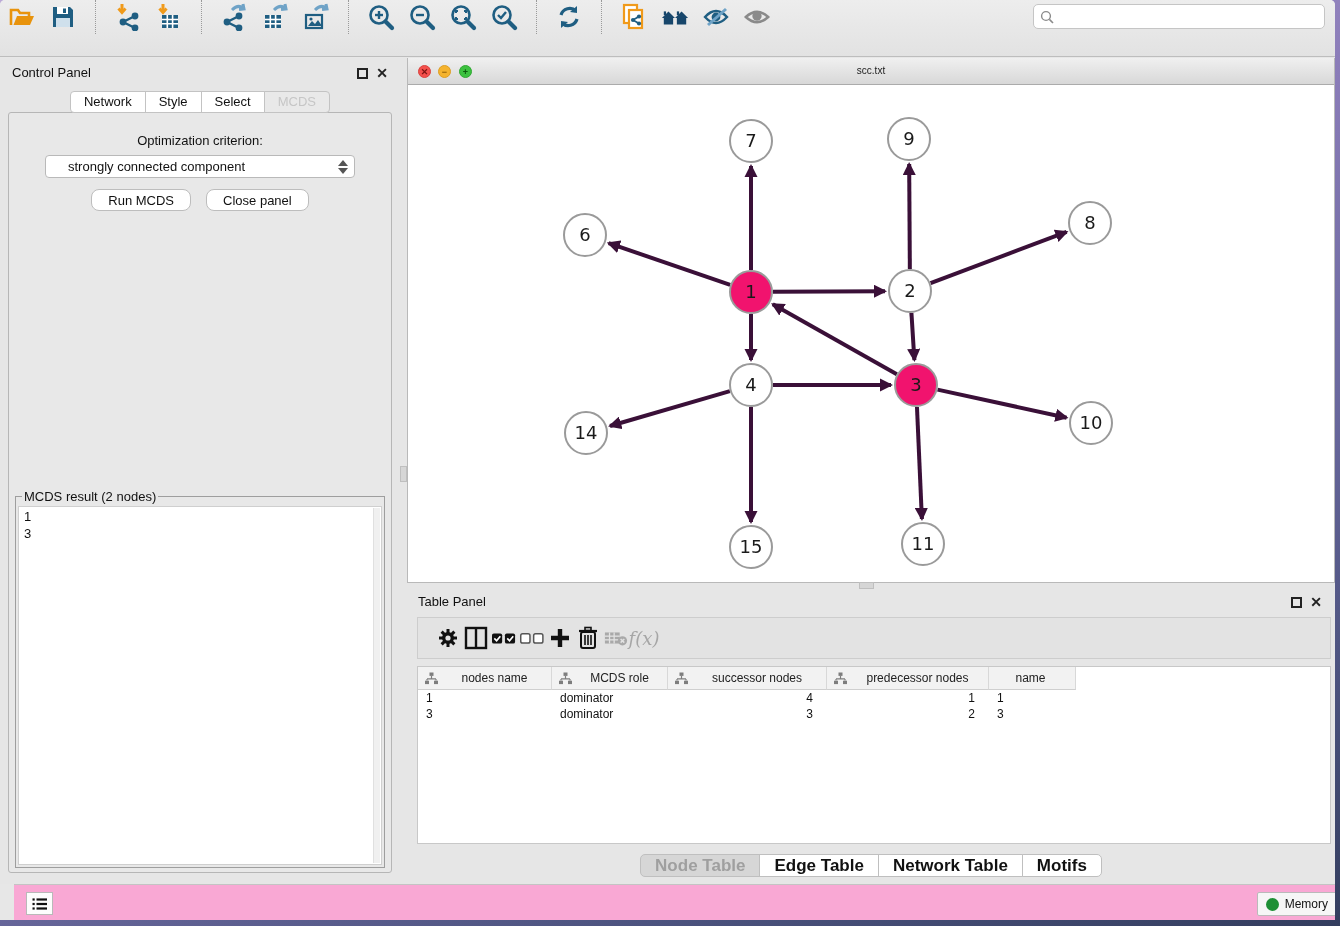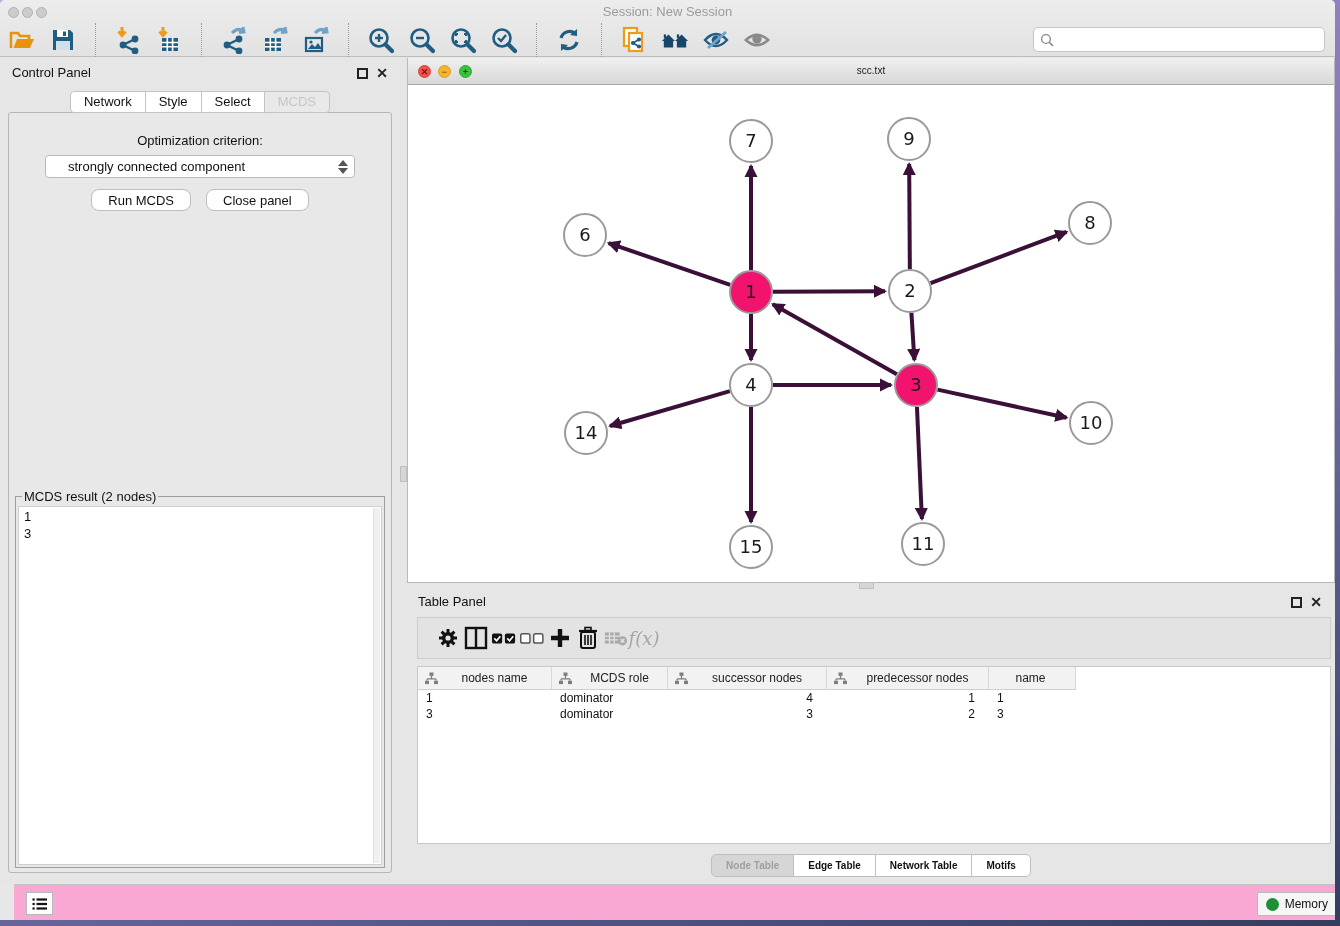--- a/index.html
+++ b/index.html
@@ -106,45 +106,39 @@
     display:flex; align-items:center; gap:10px; padding-left:7px;
     background:#f2f2f2; border-right:1px solid #d8d8d8; border-bottom:1px solid #cfcfcf;
     font-size:12px; color:#222;
   }
   .th-cell .lbl { flex:1; text-align:center; padding-right:10px; }
   .td-row { display:flex; height:16px; font-size:12px; color:#111; }
   .td-cell { padding:1px 8px 0 8px; overflow:hidden; white-space:nowrap; }
   .c0{width:134px}.c1{width:116px}.c2{width:159px}.c3{width:162px}.c4{width:87px}
   .num { text-align:right; padding-right:14px; }
   .tp-tabs { position:absolute; left:0; top:267px; width:100%; display:flex; justify-content:center; }
-  .tp-tab { height:23px; line-height:21px; padding:0 14px; font-size:10px; font-weight:bold; color:#111;
+  .tp-tab { height:23px; line-height:21px; padding:0 14px; font-size:17px; font-weight:bold; color:#111;
     background:#fff; border:1px solid #bfbfbf; margin-left:-1px; }
   .tp-tab:first-child{ border-radius:5px 0 0 5px; margin-left:0; }
   .tp-tab:last-child{ border-radius:0 5px 5px 0; }
   .tp-tab.sel { background:#d6d6d6; color:#9f9f9f; }
   
   .statusbar { position:absolute; left:0; bottom:0; width:1335px; height:36px; background:#f9a8d4; border-top:1px solid #c4c4c4;margin-left:14px; }
   .list-btn { position:absolute; left:12px; top:7px; width:27px; height:23px; background:#fdfdfd; border:1px solid #b9b9b9;
     display:flex; align-items:center; justify-content:center; }
   .memory-btn { position:absolute; right:10px; top:7px; height:24px; padding:0 10px 0 8px; background:#f6f6f6;
     border:1px solid #bababa; border-radius:2px; display:flex; align-items:center; gap:6px; font-size:12px; color:#111; }
   .mem-dot { width:13px; height:13px; border-radius:50%; background:#1d8f35; }
 </style>
 </head>
 <body>
 
 <div class="app-window">
 
   <div class="header">
-    <div class="titlebar">
-      <span class="traffic t1"></span>
-      <span class="traffic t2"></span>
-      <span class="traffic t3"></span>
-      <div class="win-title">Session: New Session</div>
-    </div>
     <div class="toolbar">
       <div class="tbtn">
         <svg width="26" height="26" viewBox="0 0 26 26">
             <path d="M2 21 V6 h7 l2 3 h9 v3" fill="none" stroke="#E8930C" stroke-width="2.6"></path>
             <path d="M4.5 21 L8 12 H25 L21 21 Z" fill="#E8930C"></path>
           </svg>
       </div>
       <div class="tbtn">
         <svg width="24" height="24" viewBox="0 0 24 24">
             <path d="M2 2 h17 l3 3 v17 H2 z" fill="#1F5E82"></path>

